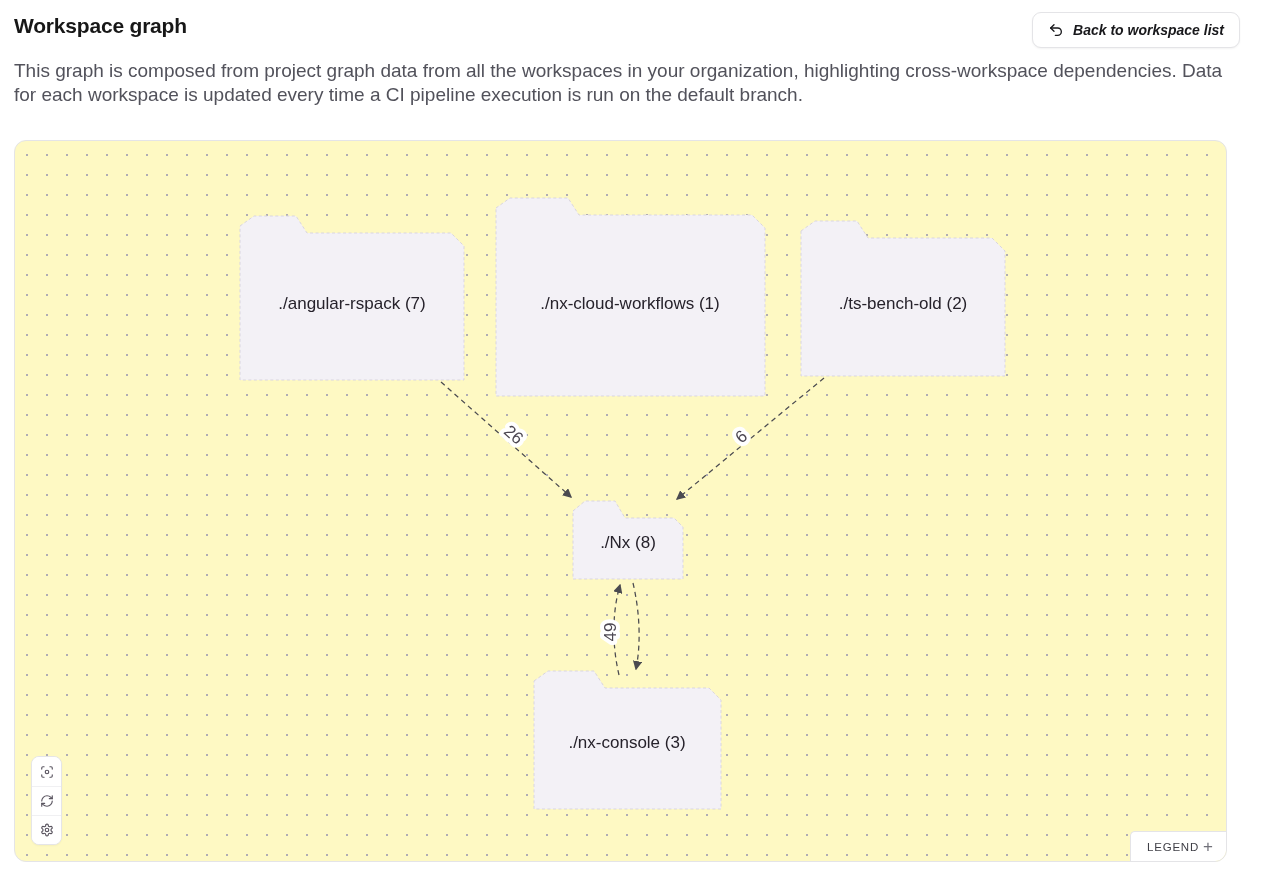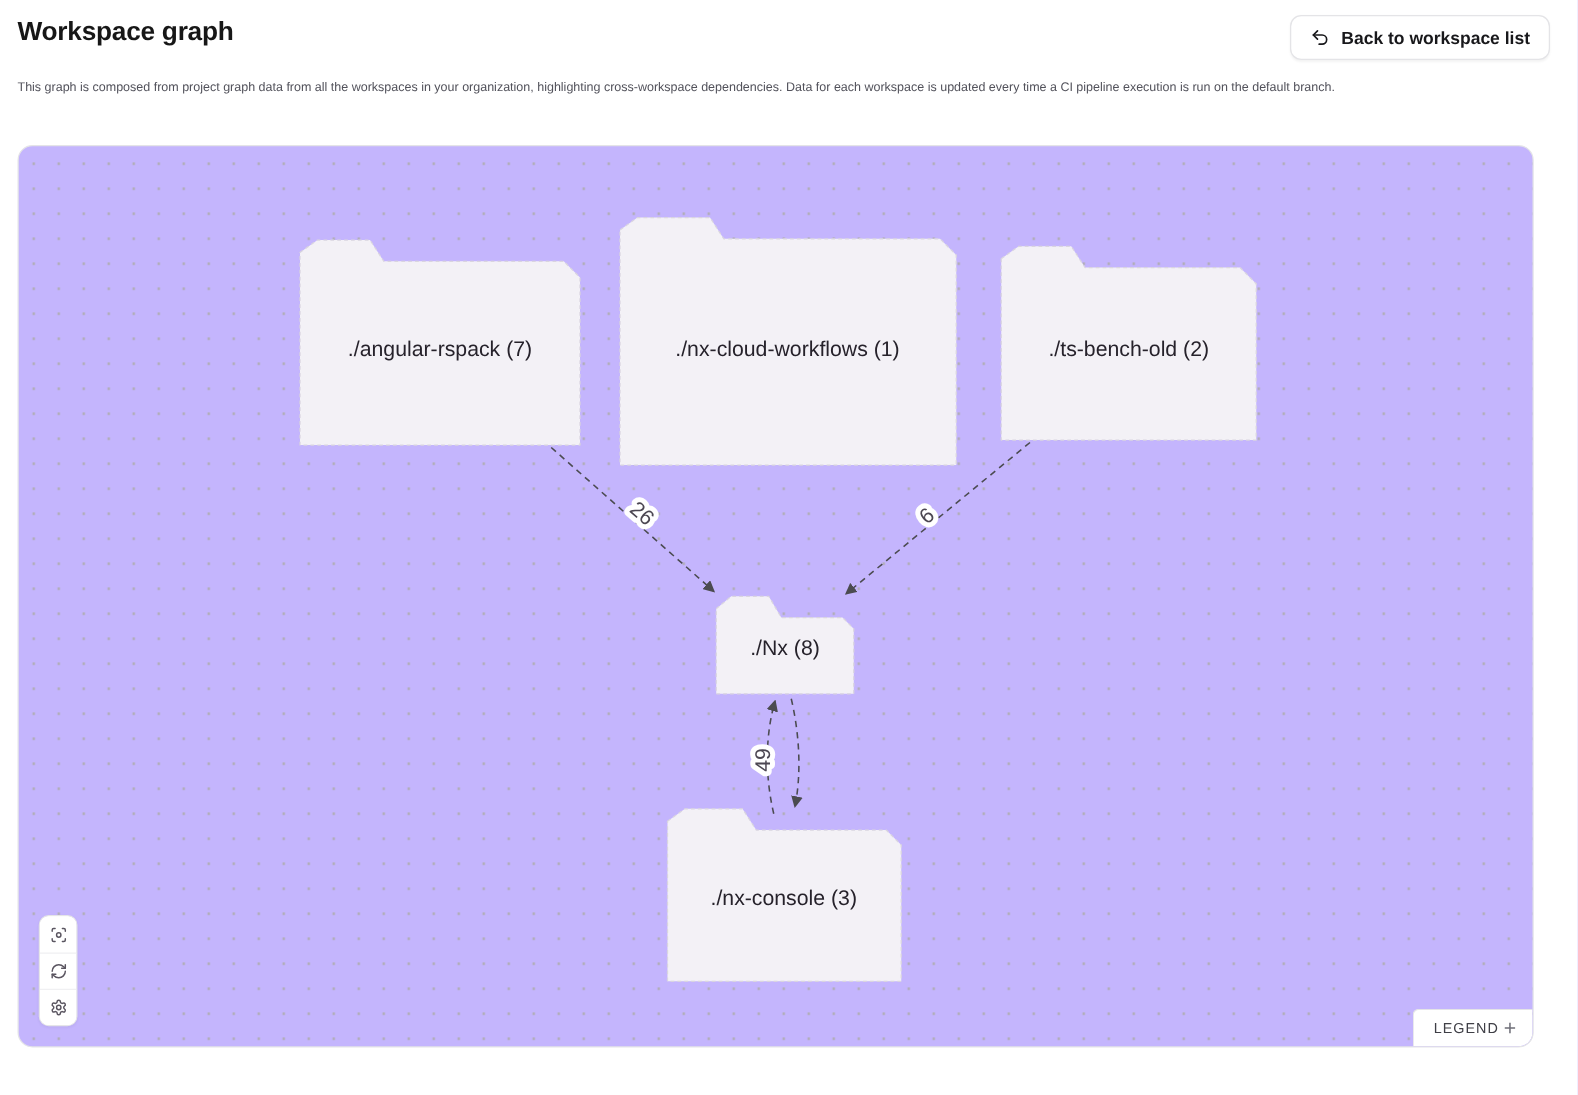--- a/index.html
+++ b/index.html
@@ -5,27 +5,27 @@
   * { box-sizing: border-box; margin: 0; padding: 0; }
   html, body { width: 1262px; height: 876px; background: #ffffff; font-family: "Liberation Sans", sans-serif; }
   .page { padding: 12px 22px 0 14px; }
 
   
   .header-row { display: flex; align-items: flex-start; justify-content: space-between; }
   .page-title { font-size: 21px; font-weight: 700; color: #171717; letter-spacing: -0.2px; padding-top: 2px; }
   .back-btn { display: inline-flex; align-items: center; gap: 9px; height: 36px; padding: 0 15px;
     background: #fff; border: 1px solid #e4e4e7; border-radius: 9px; cursor: pointer;
     font-family: "Liberation Sans", sans-serif; font-size: 14px; font-weight: 700; color: #18181b;
-    box-shadow: 0 1px 2px rgba(0,0,0,0.05); }
+    box-shadow: 0 1px 2px rgba(0,0,0,0.05); font-style: italic; }
   .back-btn svg { display: block; }
-  .page-desc { margin-top: 11px; max-width: 1213px; font-size: 10px; line-height: 24px; color: #52525b; }
+  .page-desc { margin-top: 11px; max-width: 1213px; font-size: 19px; line-height: 24px; color: #52525b; }
 
   
   .canvas { position: relative; margin-top: 33px; width: 1213px; height: 722px;
-    border: 1px solid #e4e4e7; border-radius: 12px; background: #c4b5fd; overflow: hidden; }
+    border: 1px solid #e4e4e7; border-radius: 12px; background: #fef9c3; overflow: hidden; }
   .graph-svg { position: absolute; inset: 0; display: block; }
 
   .node-shape { fill: #f3f1f6; stroke: #d9d5df; stroke-width: 1; stroke-dasharray: 3 2.5; stroke-linejoin: round; }
   .node-label { font-family: "Liberation Sans", sans-serif; font-size: 17px; fill: #26222b; }
   .edge-path { fill: none; stroke: #4b4b50; stroke-width: 1.25; stroke-dasharray: 5 4; }
   .edge-label { font-family: "Liberation Sans", sans-serif; font-size: 17px; font-weight: 500; fill: #4c4752;
     paint-order: stroke; stroke: #ffffff; stroke-width: 8px; stroke-linejoin: round; }
 
   
   .graph-toolbar { position: absolute; left: 16px; bottom: 16px; width: 31px;

